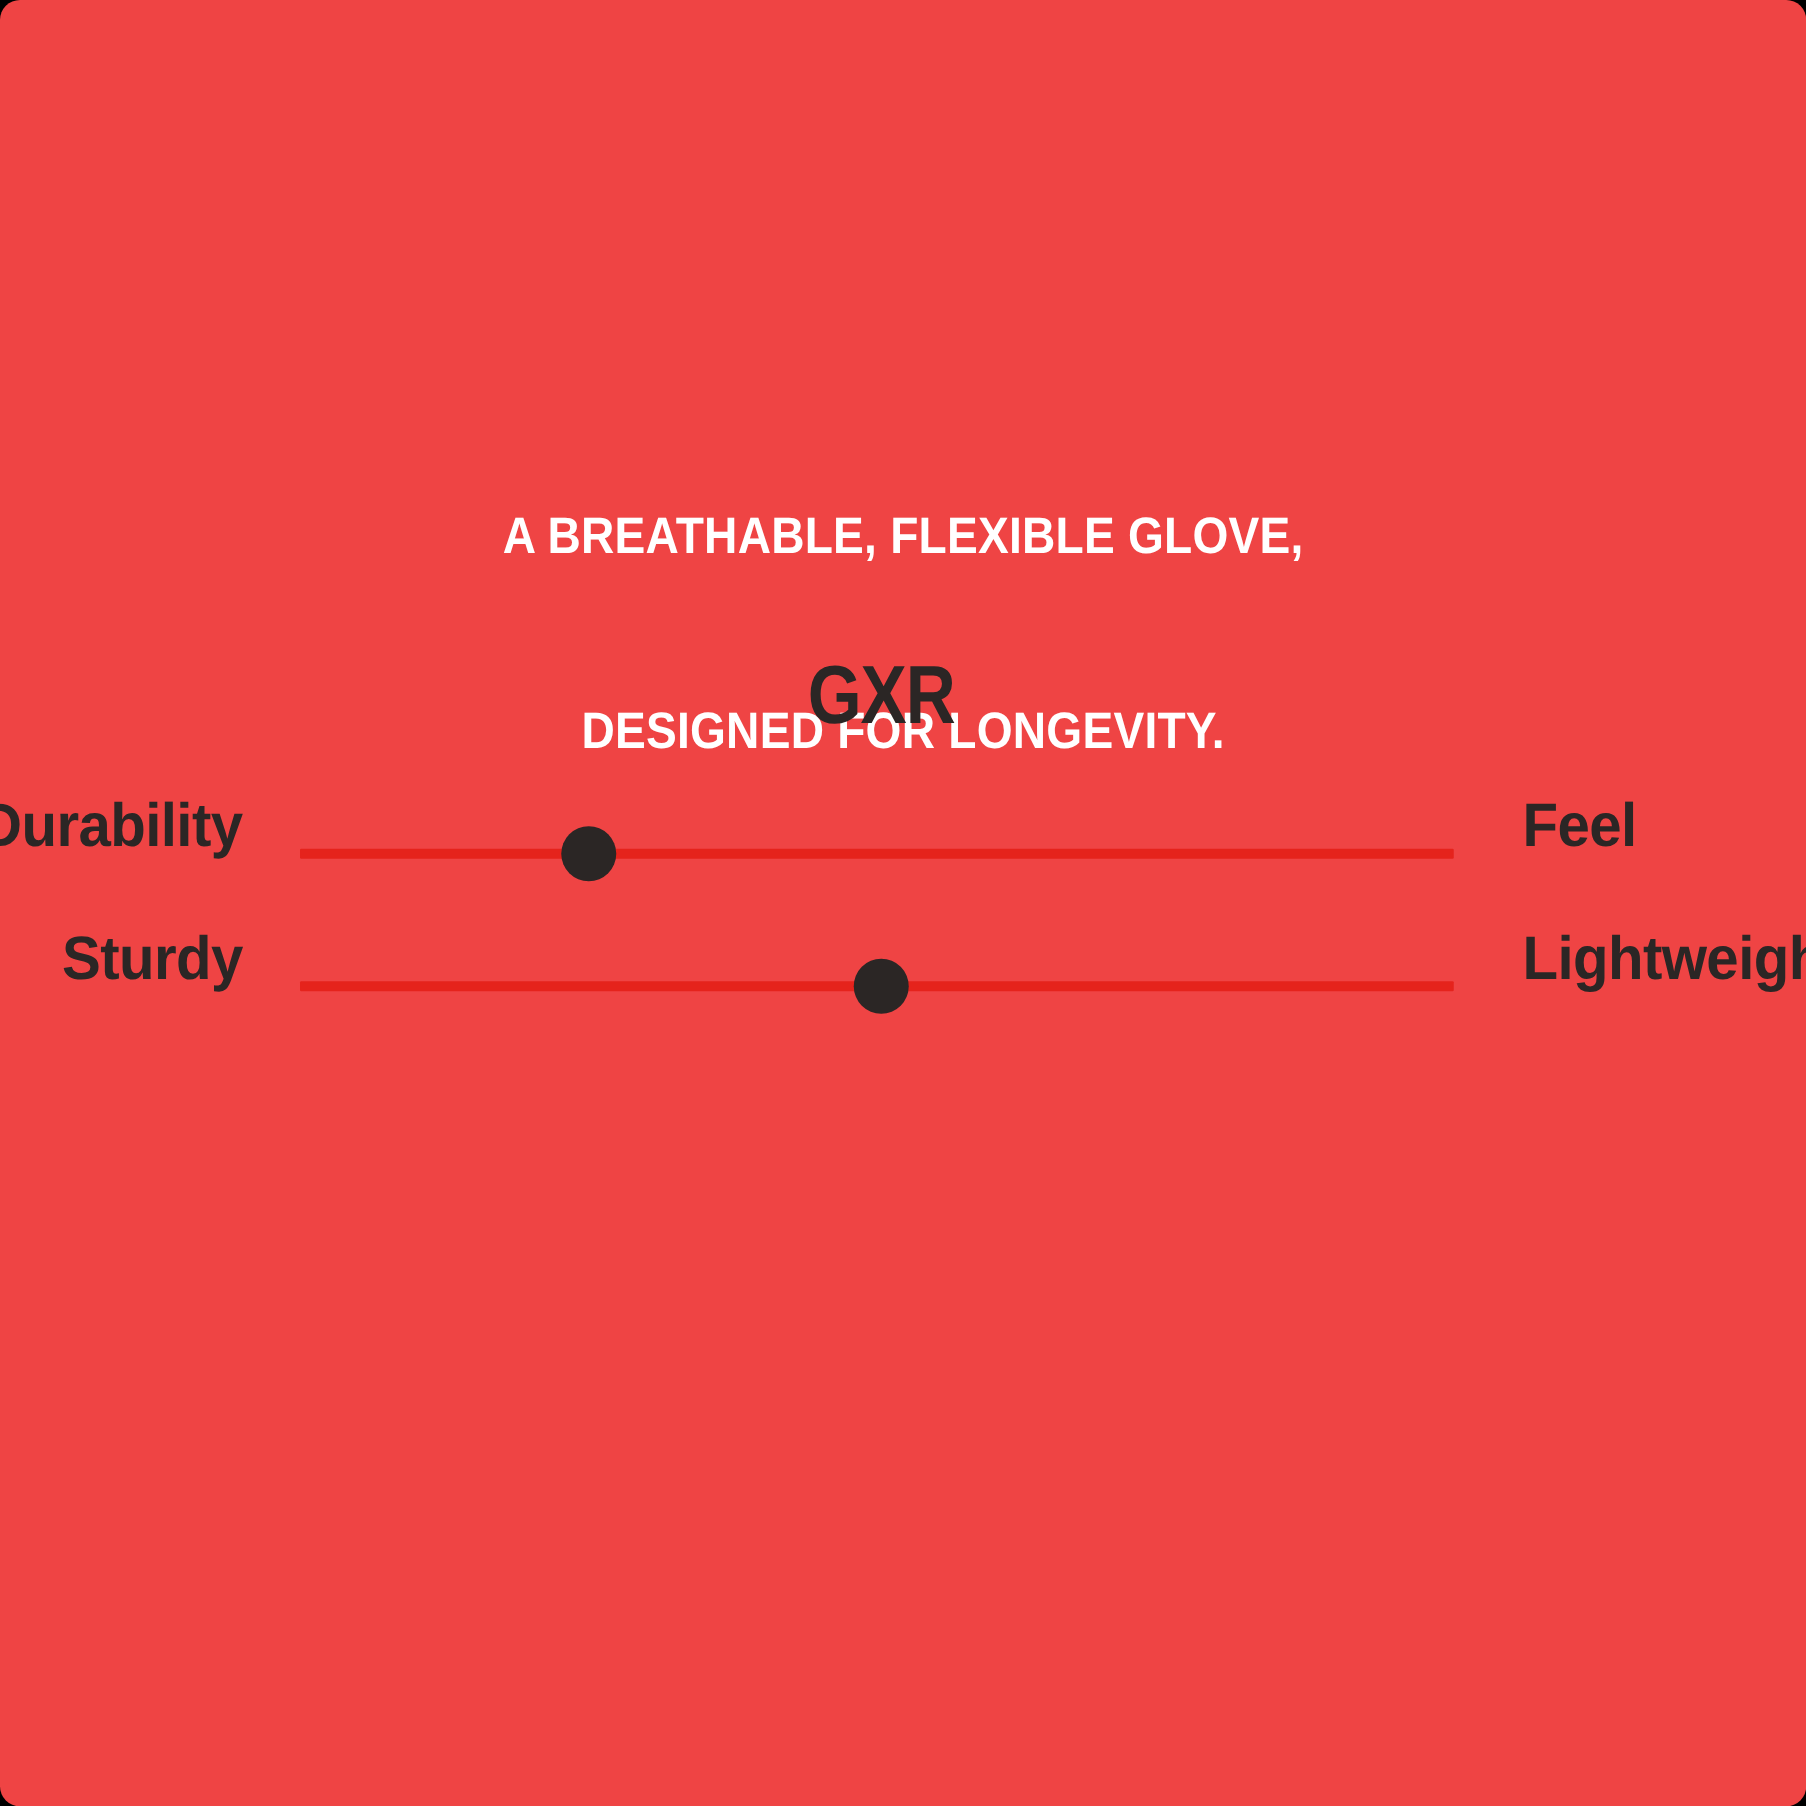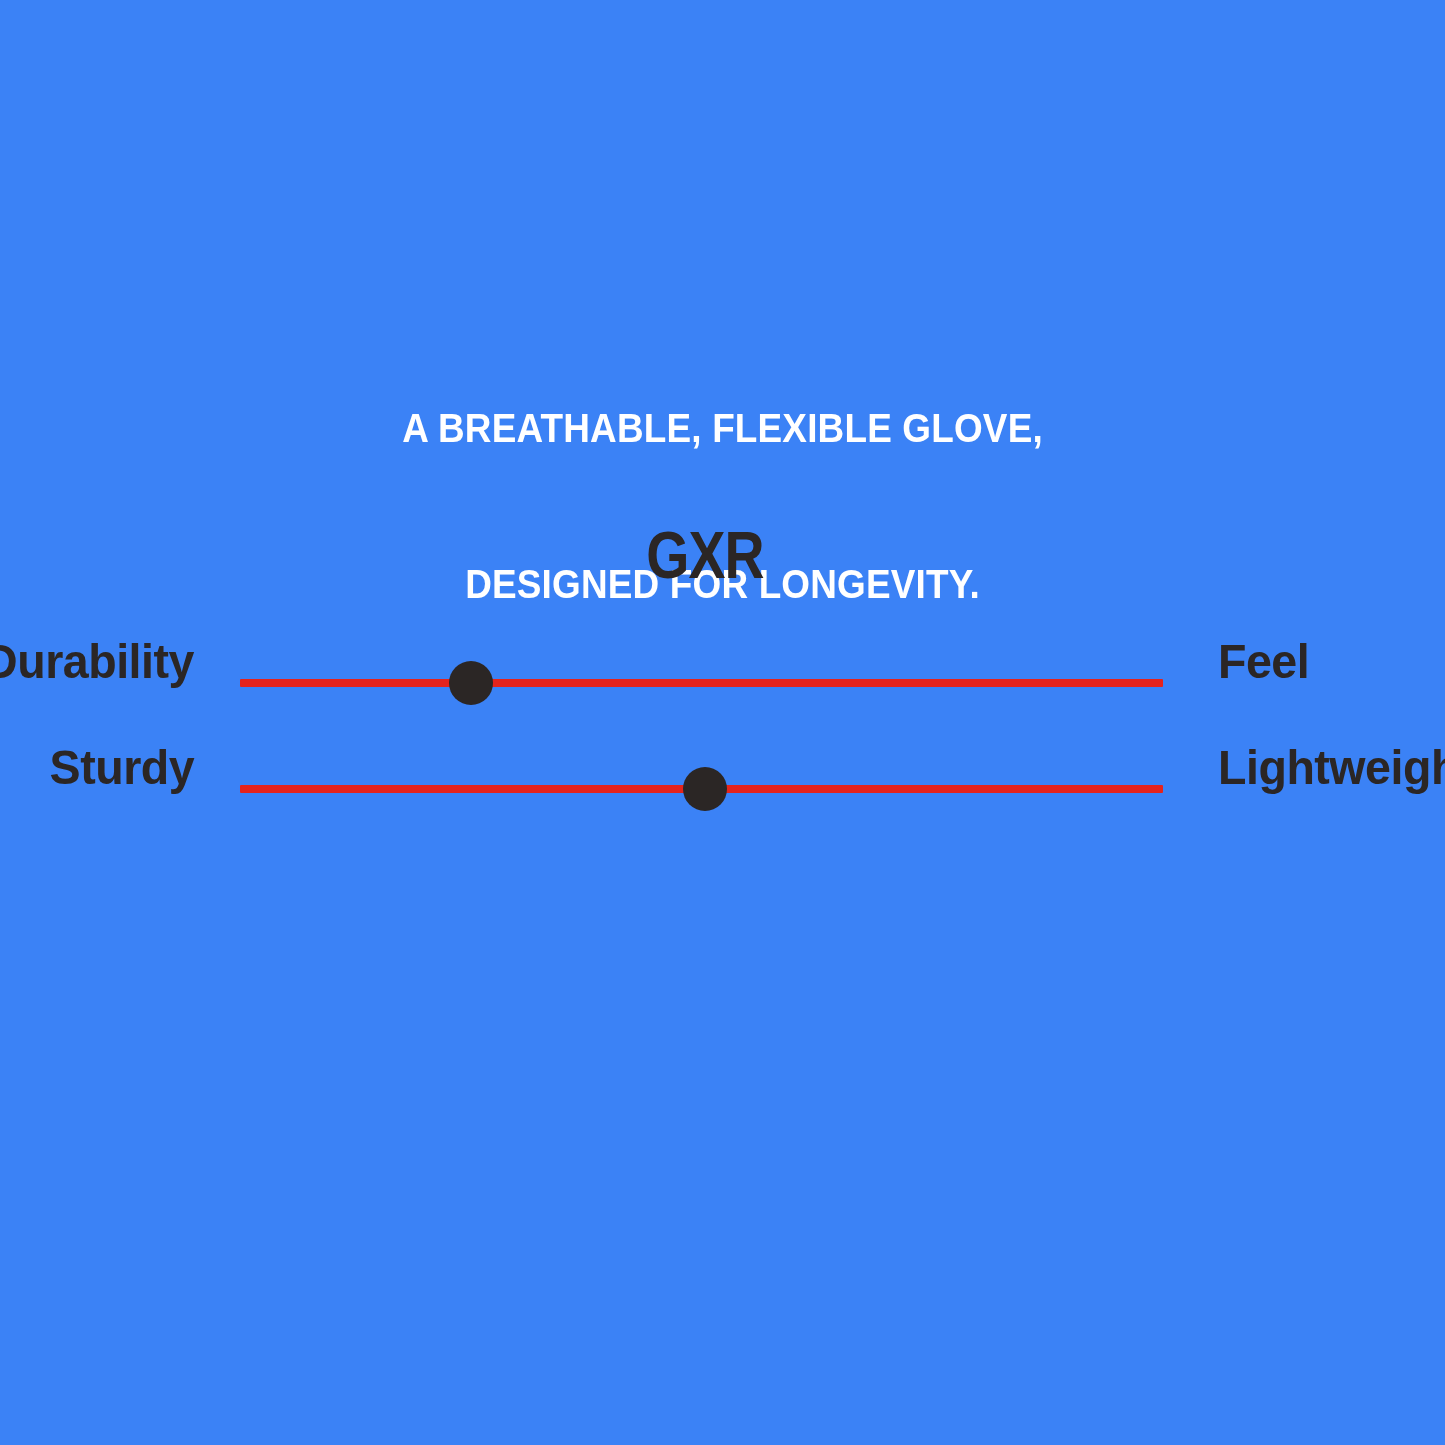--- a/index.html
+++ b/index.html
@@ -121,21 +121,21 @@
     height: 44px;
     margin-top: -22px;
     margin-left: -22px;
     border-radius: 50%;
     background: #2b2625;
   }
 </style>
 </head>
 <body>
 
-<div id="stage" style="background: #3b82f6;">
+<div id="stage" style="background: #ef4444; border-radius: 16px;">
 
   <div class="headline" style="color: rgb(255, 255, 255);">
     <span class="headline-line">A BREATHABLE, FLEXIBLE GLOVE,</span>
     <span class="headline-line">DESIGNED FOR LONGEVITY.</span>
   </div>
 
   <div class="product-title" style="color: rgb(43, 38, 37);">GXR</div>
 
   <div class="sliders">
 

